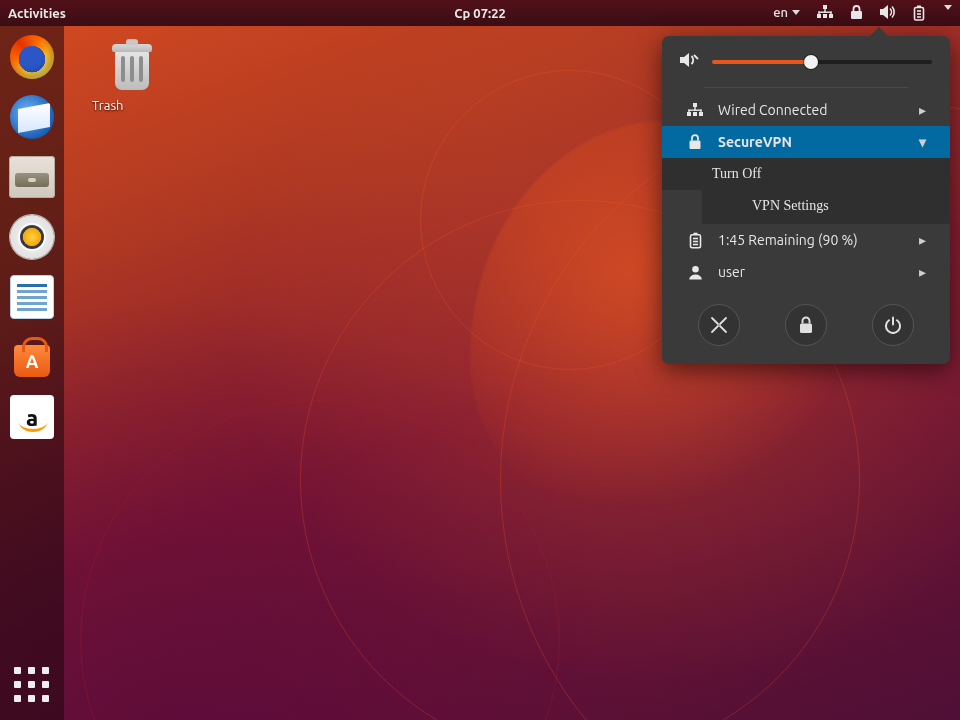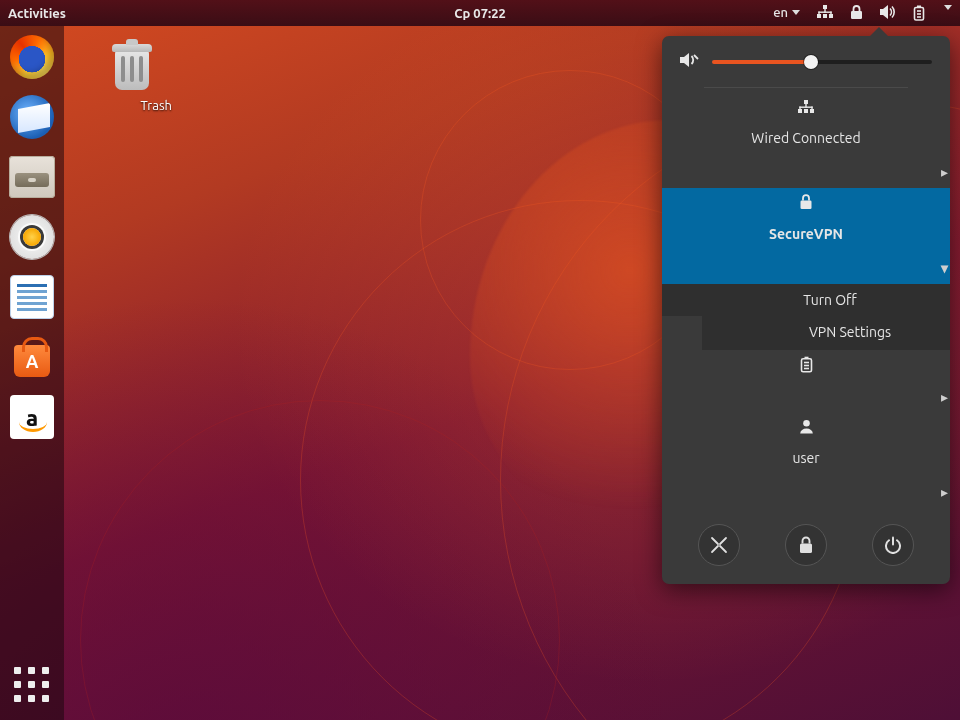--- a/index.html
+++ b/index.html
@@ -33,43 +33,43 @@
   .topbar svg { display:block; }
   .tri { width:0; height:0; border-left:4px solid transparent; border-right:4px solid transparent; border-top:5px solid #ddd; }
   
   .dock { position:absolute; left:0; top:26px; bottom:0; width:64px;
     background: rgba(30,8,14,0.55); z-index:10; display:flex; flex-direction:column; align-items:center; padding-top:8px; gap:14px;}
   .dock .spacer { flex:1; }
   .dock .app { width:46px; height:46px; border-radius:8px; display:flex; align-items:center; justify-content:center; }
   .apps-grid { width:46px; height:46px; display:grid; grid-template-columns:repeat(3,8px); grid-template-rows:repeat(3,8px); gap:6px; align-content:center; justify-content:center; margin-bottom:12px;}
   .apps-grid span { width:7px; height:7px; background:#eee; border-radius:1px; }
   
-  .desktop-icon { position:absolute; left:92px; top:38px; width:80px; text-align:right; color:#fff; font-size:13px; }
+  .desktop-icon { position:absolute; left:92px; top:38px; width:80px; text-align:left; color:#fff; font-size:13px; }
   .desktop-icon .trash-img { width:48px; height:56px; margin:0 auto 4px; position:relative;}
   .trash-body { position:absolute; left:7px; top:12px; width:34px; height:40px;
     background:linear-gradient(#e6e6e6,#bcbcbc); border-radius:4px 4px 7px 7px; }
   .trash-body::before { content:""; position:absolute; left:6px; top:6px; width:4px; height:26px; background:#8d8d8d; border-radius:2px; box-shadow:9px 0 #8d8d8d, 18px 0 #8d8d8d; }
   .trash-lid { position:absolute; left:4px; top:6px; width:40px; height:8px; background:linear-gradient(#d9d9d9,#b8b8b8); border-radius:4px 4px 2px 2px; }
   .trash-lid::before { content:""; position:absolute; left:14px; top:-5px; width:12px; height:6px; background:#c8c8c8; border-radius:3px 3px 0 0;}
   .desktop-icon .label { text-shadow:0 1px 2px rgba(0,0,0,0.9); }
   
   .popover { position:absolute; right:10px; top:36px; width:288px;
     background:#3a3a3a; color:#e6e6e6; border-radius:7px; box-shadow:0 6px 24px rgba(0,0,0,0.55);
     z-index:30; font-size:14px; padding-bottom:14px;}
   .popover::before { content:""; position:absolute; top:-9px; right:62px; width:0; height:0;
     border-left:9px solid transparent; border-right:9px solid transparent; border-bottom:9px solid #3a3a3a;}
   .vol-row { display:flex; align-items:center; gap:12px; padding:16px 18px 12px 18px;}
   .slider { flex:1; height:4px; position:relative; border-radius:3px;
     background:linear-gradient(to right, #e95420 0 45%, #1e1e1e 45% 100%);}
   .slider .thumb { position:absolute; left:45%; top:50%; width:14px; height:14px; background:#f2f2f2; border-radius:50%; transform:translate(-50%,-50%); box-shadow:0 0 0 1px rgba(0,0,0,0.4);}
   .sep { height:1px; background:#4a4a4a; margin:4px 42px 6px 42px;}
-  .menu-item { display:flex; align-items:center; gap:14px; padding:6px 2px; line-height:20px;flex-direction:column;}
+  .menu-item { display:flex; align-items:center; gap:14px; padding:6px 24px; line-height:20px;}
   .menu-item .icon-slot { width:18px; display:flex; justify-content:center;}
   .menu-item.subhead { font-weight:700; background:#0369a1;}
-  .menu-item.sub { padding-left:50px; background:#2f2f2f;}
+  .menu-item.sub { padding-left:50px; background:#2f2f2f;font-family:Liberation Serif, serif;}
   .menu-item.sub.last { padding-bottom:8px;margin-left:40px; }
   .menu-item .chev { margin-left:auto; font-size:14px; color:#cfcfcf;}
   .btn-row { display:flex; justify-content:space-around; padding:16px 14px 4px;}
   .round-btn { width:42px; height:42px; border-radius:50%; background:#333; border:1px solid #555; display:flex; align-items:center; justify-content:center;}
   
   .firefox { background:radial-gradient(circle at 50% 55%, #2a56c6 0 40%, transparent 41%),
        conic-gradient(from 200deg, #ffcc33, #ff6a00, #e63200, #ff6a00, #ffbb22, #ffdd55, #ffcc33);
        border-radius:50%; width:44px; height:44px; box-shadow:inset -4px -6px 6px rgba(0,0,0,0.25);}
   .thunderbird { width:44px; height:44px; border-radius:50%;
     background:radial-gradient(circle at 40% 40%, #6fb4ff, #1b5fb4 70%);
@@ -265,20 +265,21 @@
       <svg width="13" height="17" viewBox="0 0 13 17">
           <g fill="none" stroke="#e8e8e8" stroke-width="1.6">
             <rect x="1.5" y="2.8" width="10" height="13" rx="1.6"></rect>
             <rect x="4.5" y="0.7" width="4" height="2.1" fill="#e8e8e8" stroke="none"></rect>
             <line x1="4" y1="6.5" x2="9" y2="6.5"></line>
             <line x1="4" y1="9.5" x2="9" y2="9.5"></line>
             <line x1="4" y1="12.5" x2="9" y2="12.5"></line>
           </g>
         </svg>
     </span>
+    <span>1:45 Remaining (90 %)</span>
     <span class="chev">▸</span>
   </div>
 
   <div class="menu-item">
     <span class="icon-slot">
       <svg width="15" height="15" viewBox="0 0 15 15">
           <g fill="#e8e8e8">
             <circle cx="7.5" cy="4.3" r="3.3"></circle>
             <path d="M1.2 14.5a6.3 5 0 0 1 12.6 0z"></path>
           </g>

